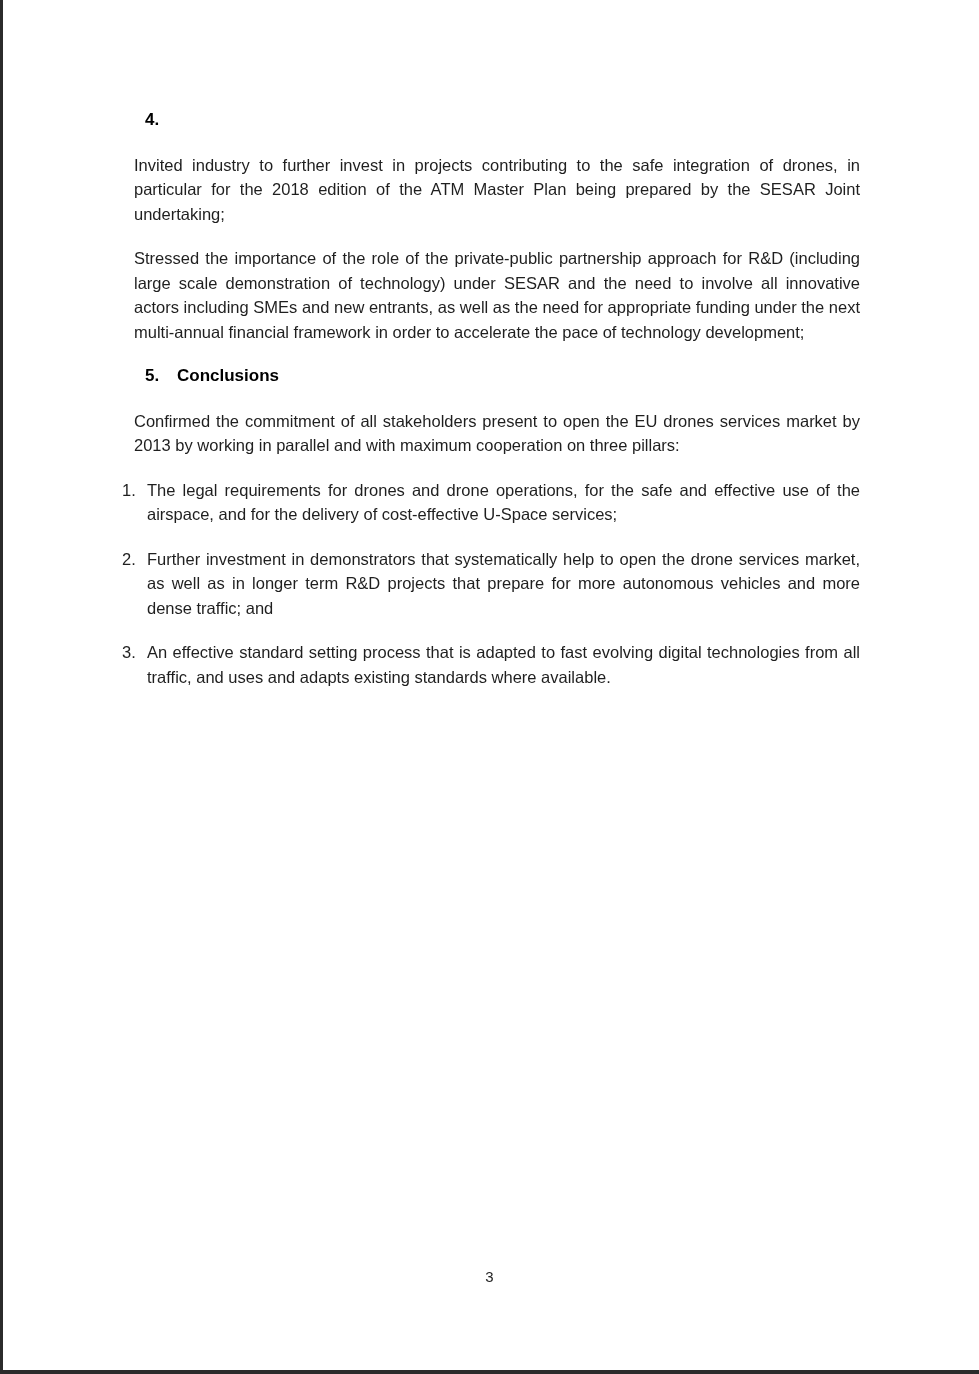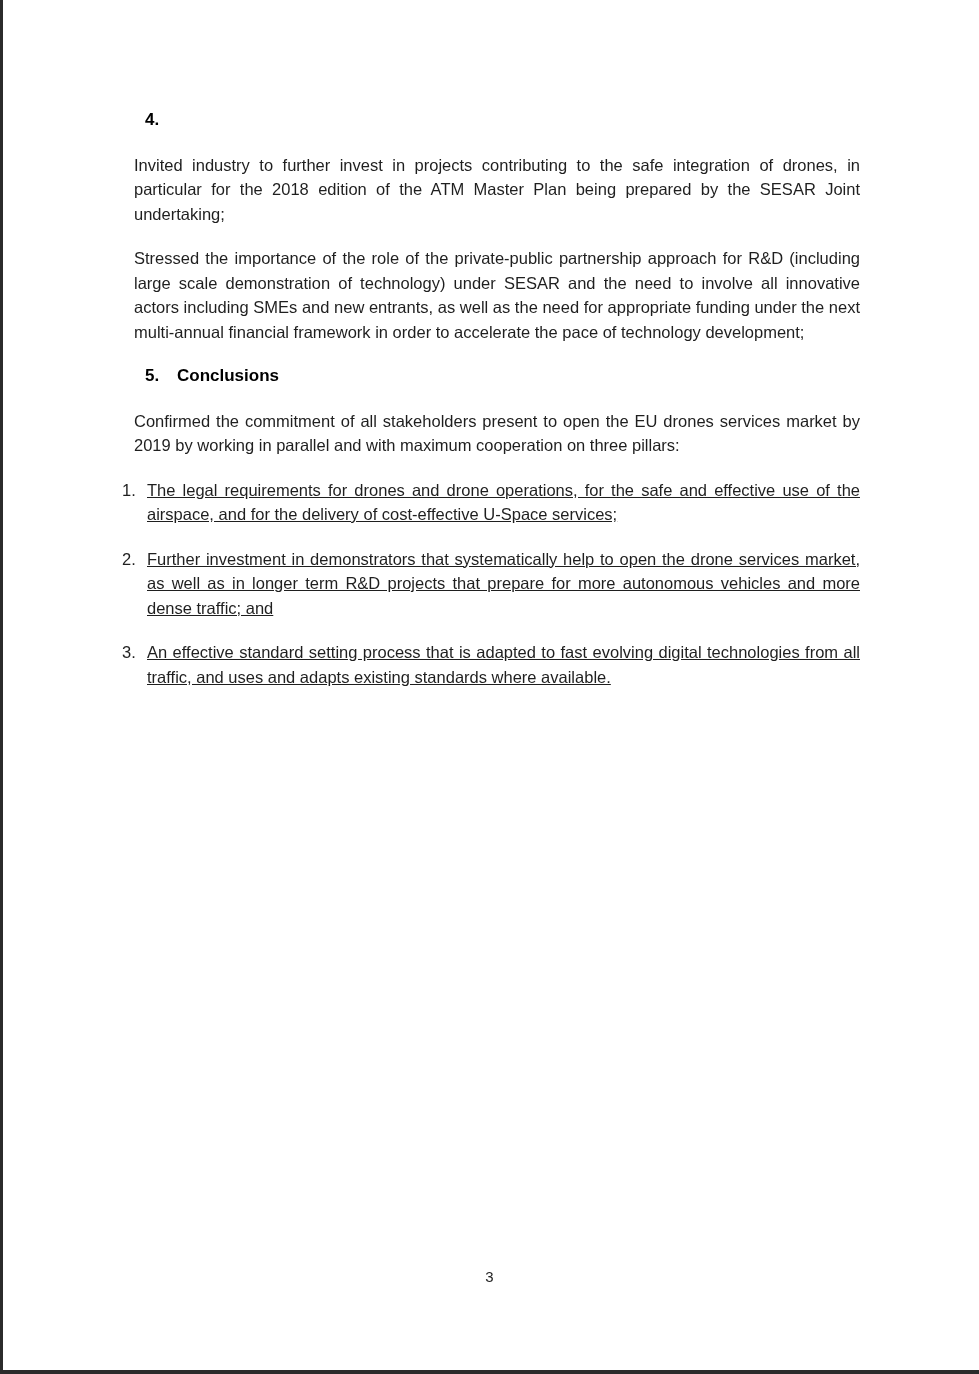--- a/index.html
+++ b/index.html
@@ -60,21 +60,20 @@
     margin-bottom: 20px;
   }
   .list-item .li-num {
     width: 29px;
     padding-left: 4px;
     flex-shrink: 0;
   }
   .list-item .li-text {
     flex: 1;
     text-align: justify;
-    text-decoration: underline;
   }
   .page-footer {
     position: absolute;
     top: 1268px;
     left: 0;
     width: 979px;
     text-align: center;
     font-size: 15px;
     color: #1f1f1f;
   }
@@ -96,21 +95,21 @@
     <p class="para">Invited industry to further invest in projects contributing to the safe integration of drones, in particular for the 2018 edition of the ATM Master Plan being prepared by the SESAR Joint undertaking;</p>
 
     <p class="para">Stressed the importance of the role of the private-public partnership approach for R&amp;D (including large scale demonstration of technology) under SESAR and the need to involve all innovative actors including SMEs and new entrants, as well as the need for appropriate funding under the next multi-annual financial framework in order to accelerate the pace of technology development;</p>
 
     <div class="heading">
       <span class="h-num">5.</span>
       <span class="h-label">Conclusions</span>
     </div>
 
 
-    <p class="para">Confirmed the commitment of all stakeholders present to open the EU drones services market by 2019 by working in parallel and with maximum cooperation on three pillars:</p>
+    <p class="para">Confirmed the commitment of all stakeholders present to open the EU drones services market by 2013 by working in parallel and with maximum cooperation on three pillars:</p>
 
     <div class="num-list">
       <div class="list-item">
         <span class="li-num">1.</span>
         <span class="li-text">The legal requirements for drones and drone operations, for the safe and effective use of the airspace, and for the delivery of cost-effective U-Space services;</span>
       </div>
       <div class="list-item">
         <span class="li-num">2.</span>
         <span class="li-text">Further investment in demonstrators that systematically help to open the drone services market, as well as in longer term R&amp;D projects that prepare for more autonomous vehicles and more dense traffic; and</span>
       </div>

